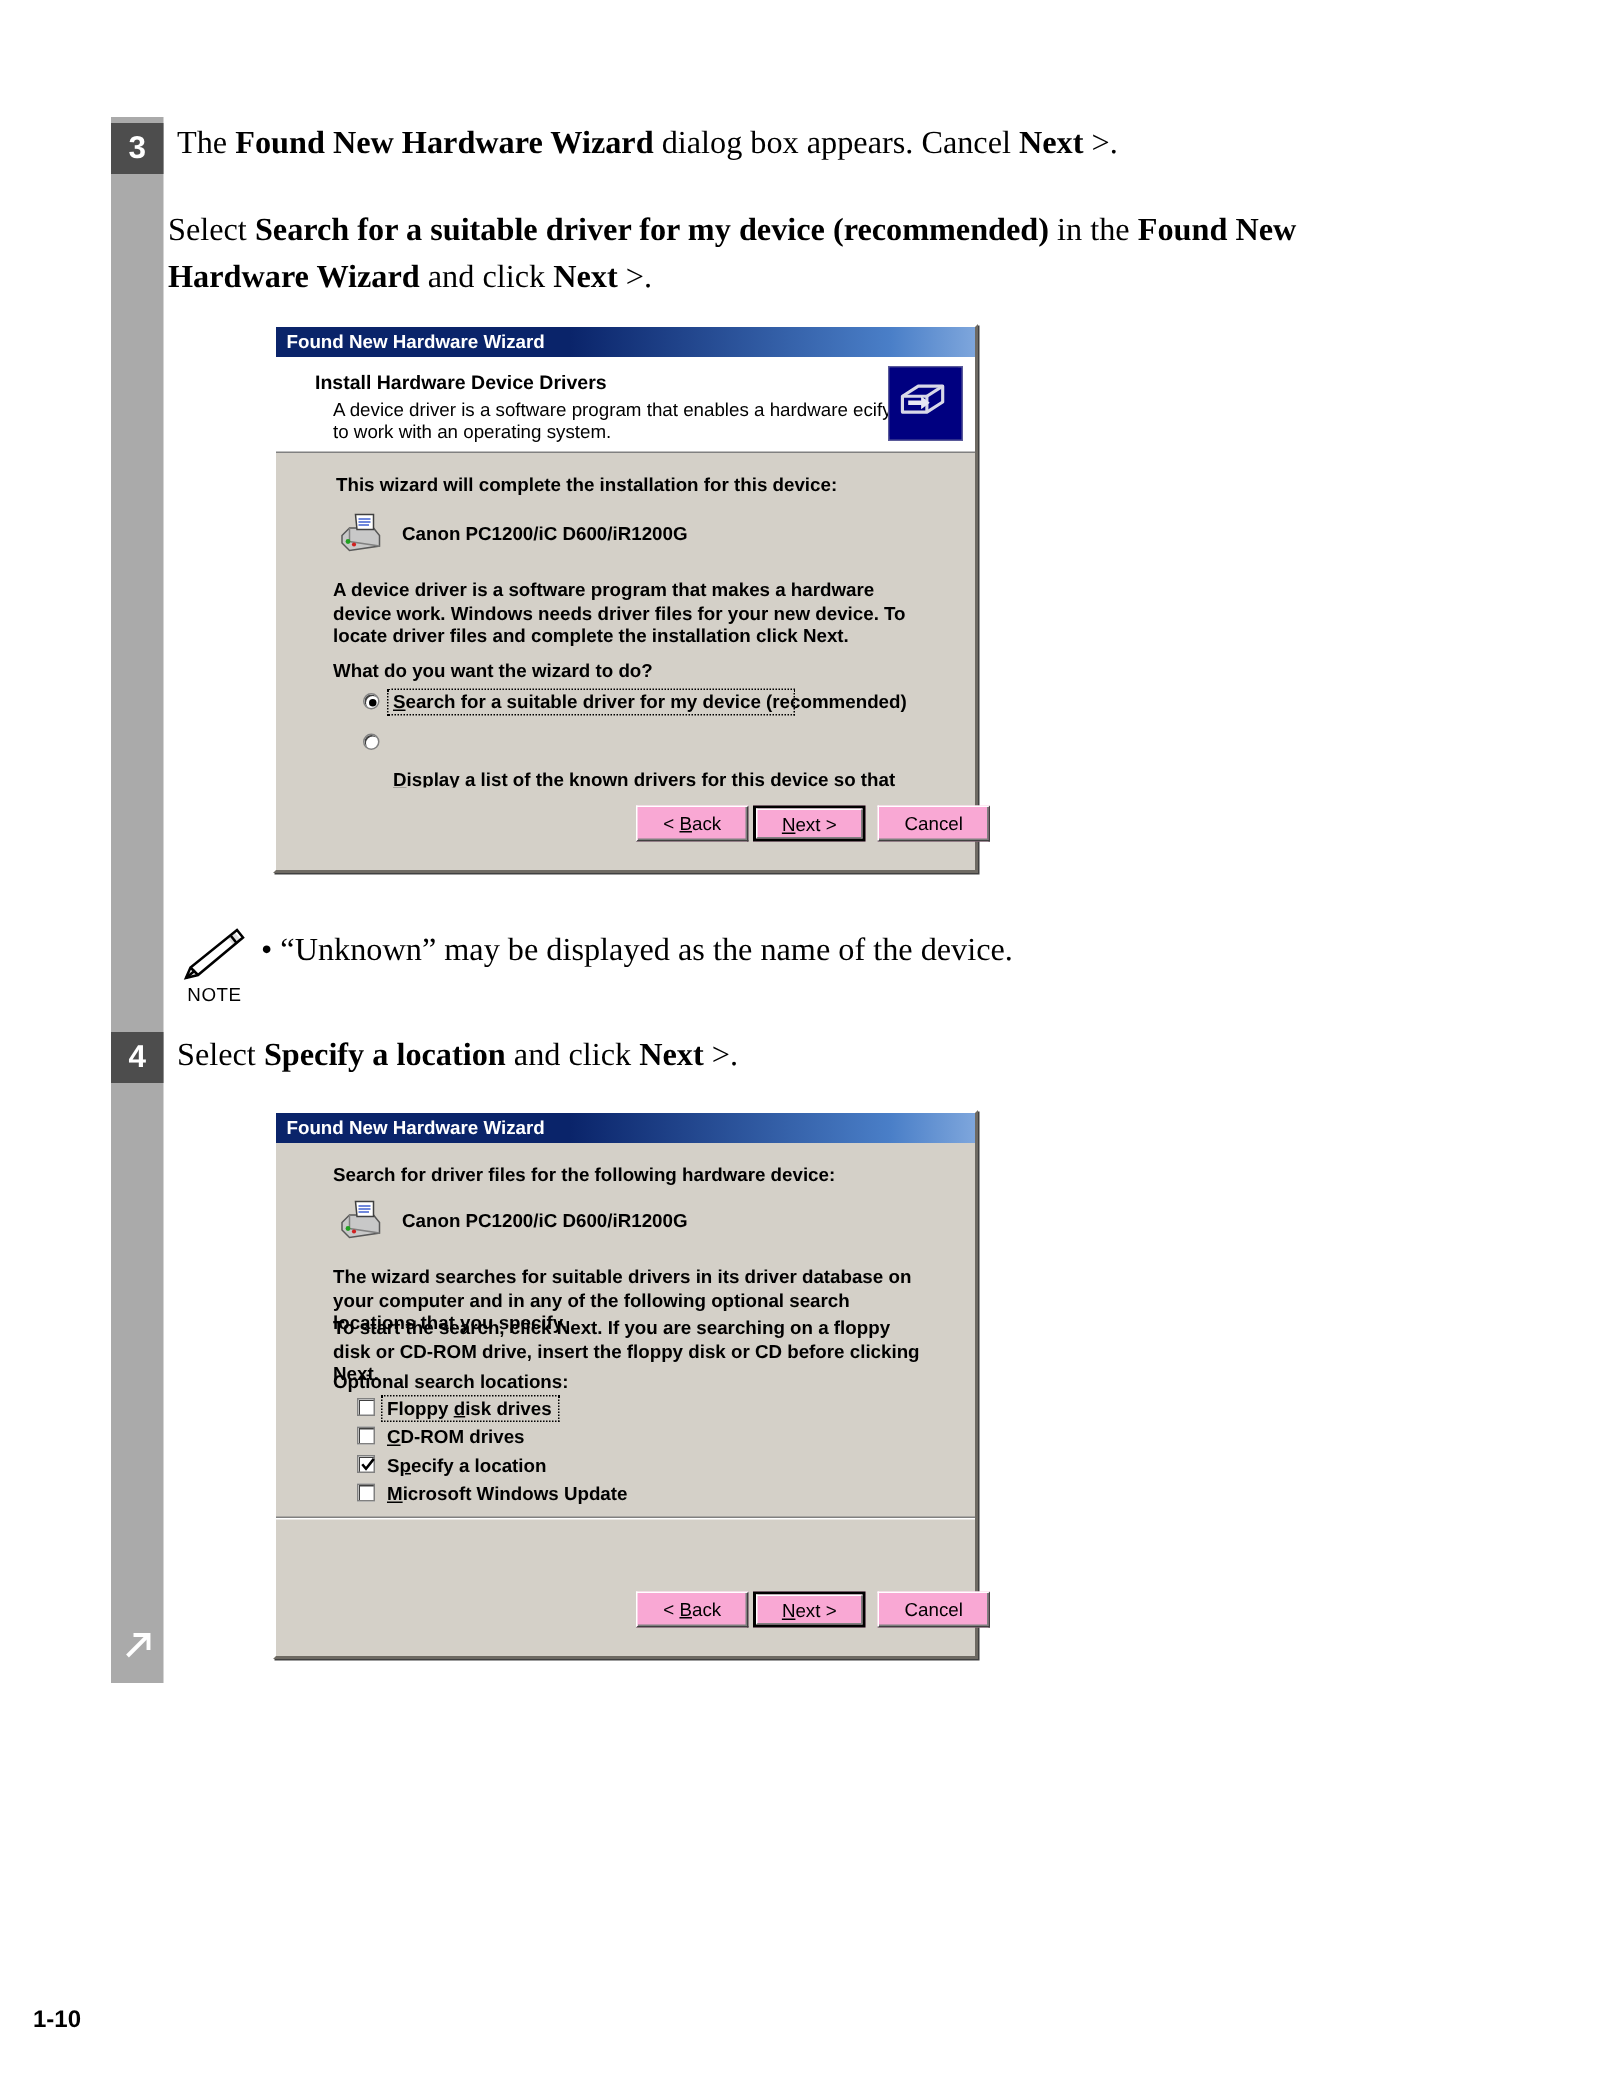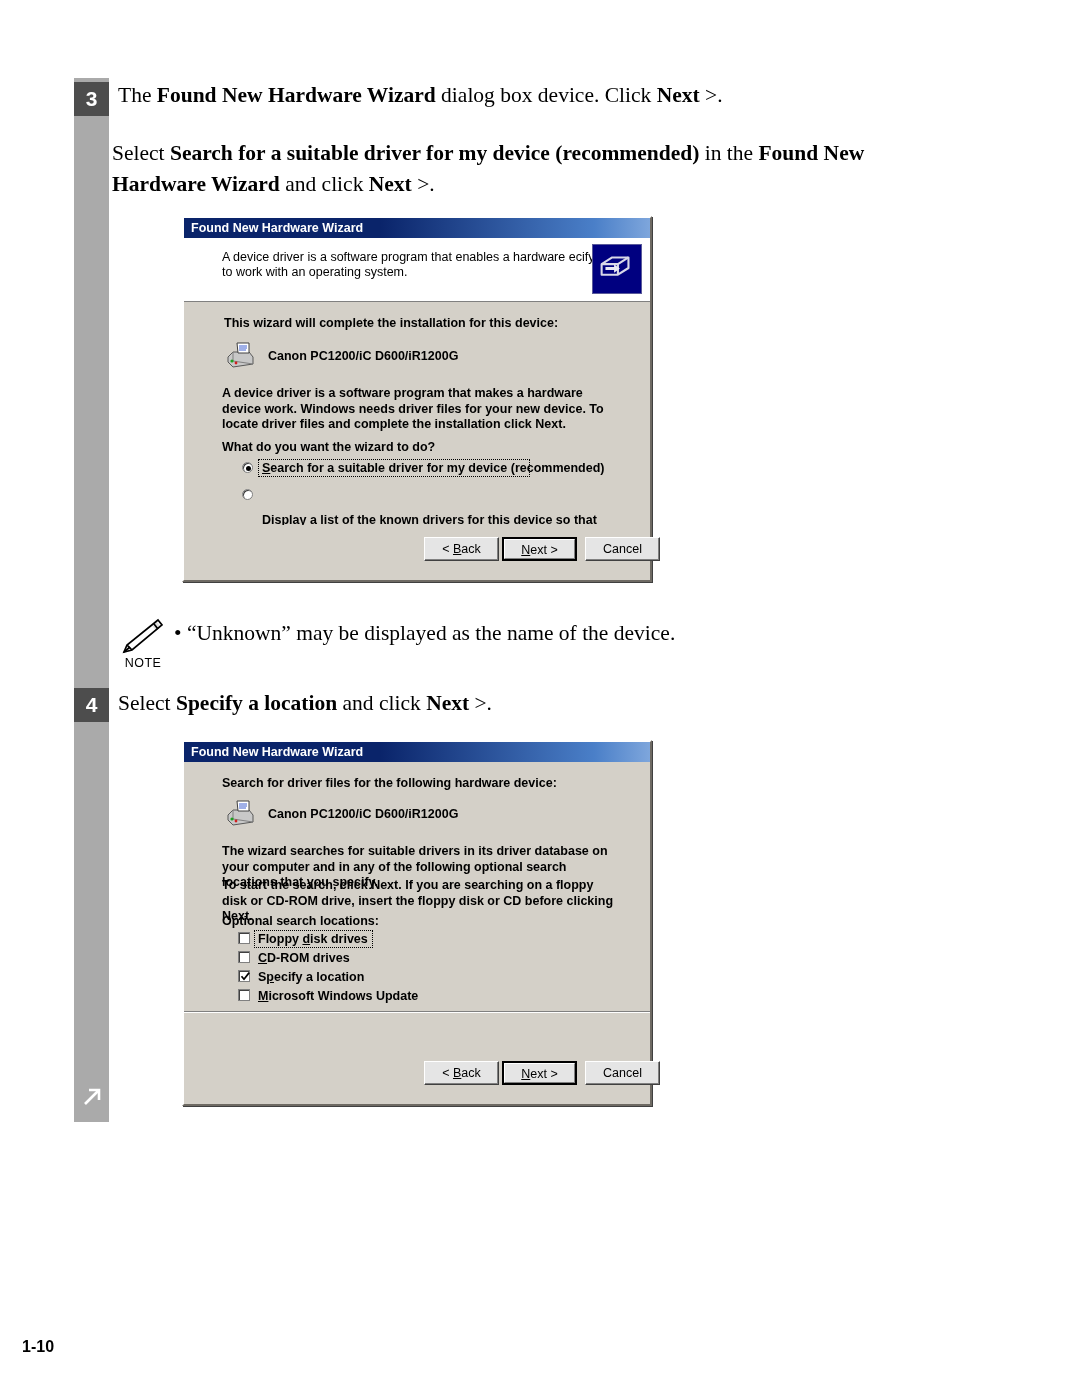--- a/index.html
+++ b/index.html
@@ -232,21 +232,21 @@
     left: 0;
     right: 0;
     bottom: 0;
     height: 55px;
     background: #d4d0c8;
   }
   .w2kbtn {
     position: absolute;
     top: 12px;
     height: 24px;
-    background: #e5e5e5;
+    background: #f9a8d4;
     border-top: 1px solid #ffffff;
     border-left: 1px solid #ffffff;
     border-right: 1px solid #404040;
     border-bottom: 1px solid #404040;
     box-shadow: inset -1px -1px 0 #808080;
     font-family: "Liberation Sans", sans-serif;
     font-size: 12.5px;
     line-height: 22px;
     text-align: center;
     color: #000;
@@ -284,32 +284,33 @@
 
 <div class="step-badge" id="badge3">3</div>
 <div class="step-badge" id="badge4">4</div>
 
 <svg class="rail-arrow" viewBox="0 0 24 24">
   <path d="M5 19 L18 6" stroke="#ffffff" stroke-width="2.6" fill="none"></path>
   <path d="M9 5 L19 5 L19 15" stroke="#ffffff" stroke-width="2.6" fill="none"></path>
 </svg>
 
 <div class="prose" id="step3-text">
-  <span><span style="font-weight: normal;">The </span><span style="font-weight: bold;">Found New Hardware Wizard</span><span style="font-weight: normal;"> dialog box device. Click </span><span style="font-weight: bold;">Next</span><span style="font-weight: normal;"> &gt;.</span></span>
+  <span><span style="font-weight: normal;">The </span><span style="font-weight: bold;">Found New Hardware Wizard</span><span style="font-weight: normal;"> dialog box appears. Cancel </span><span style="font-weight: bold;">Next</span><span style="font-weight: normal;"> &gt;.</span></span>
 </div>
 
 <div class="prose" id="step3-sub">
   <span><span style="font-weight: normal;">Select </span><span style="font-weight: bold;">Search for a suitable driver for my device (recommended)</span><span style="font-weight: normal;"> in the </span><span style="font-weight: bold;">Found New Hardware Wizard</span><span style="font-weight: normal;"> and click </span><span style="font-weight: bold;">Next</span><span style="font-weight: normal;"> &gt;.</span></span>
 </div>
 
 <div class="dialog" id="dialog1">
 
   <div class="titlebar">Found New Hardware Wizard</div>
 
   <div class="banner">
+    <div class="banner-title">Install Hardware Device Drivers</div>
     <div class="banner-sub">A device driver is a software program that enables a hardware ecify to work with an operating system.</div>
     <div class="banner-icon">
       <svg viewBox="0 0 48 48" width="46" height="46">
         <rect width="48" height="48" fill="#000080"></rect>
         <g fill="none" stroke="#d8d8e8" stroke-width="2.2" stroke-linejoin="round">
           <path d="M9 20 L20 13 L37 13 L37 24 L26 31 L9 31 Z"></path>
           <path d="M9 20 L26 20 L26 31"></path>
           <path d="M26 20 L37 13"></path>
         </g>
         <path d="M13 23 L22 23 L22 20 L28 24.5 L22 29 L22 26 L13 26 Z" fill="#e8e8f4"></path>

